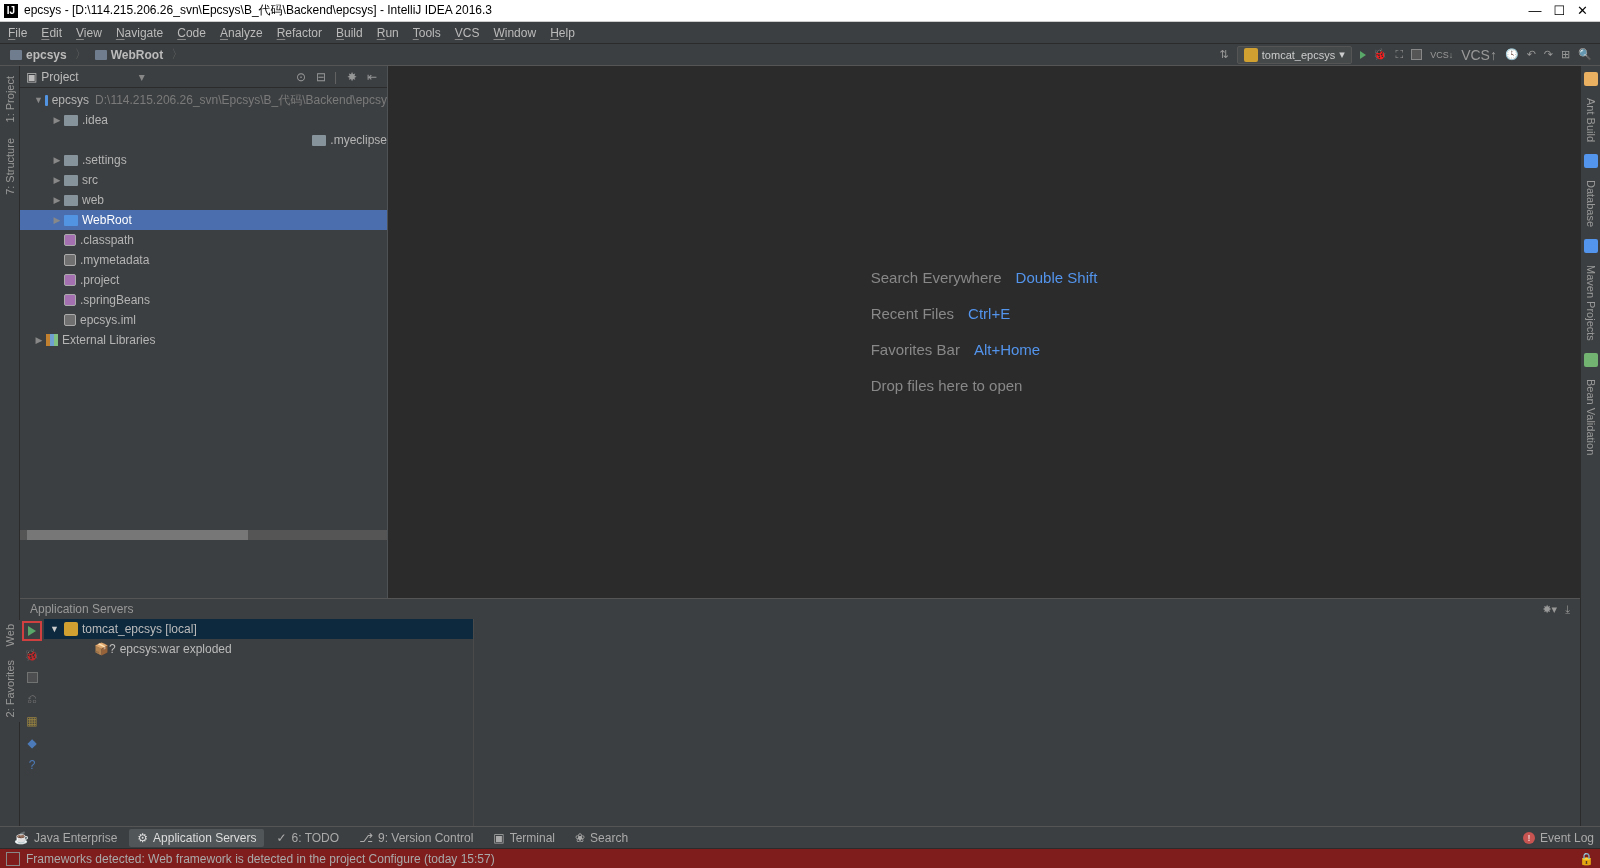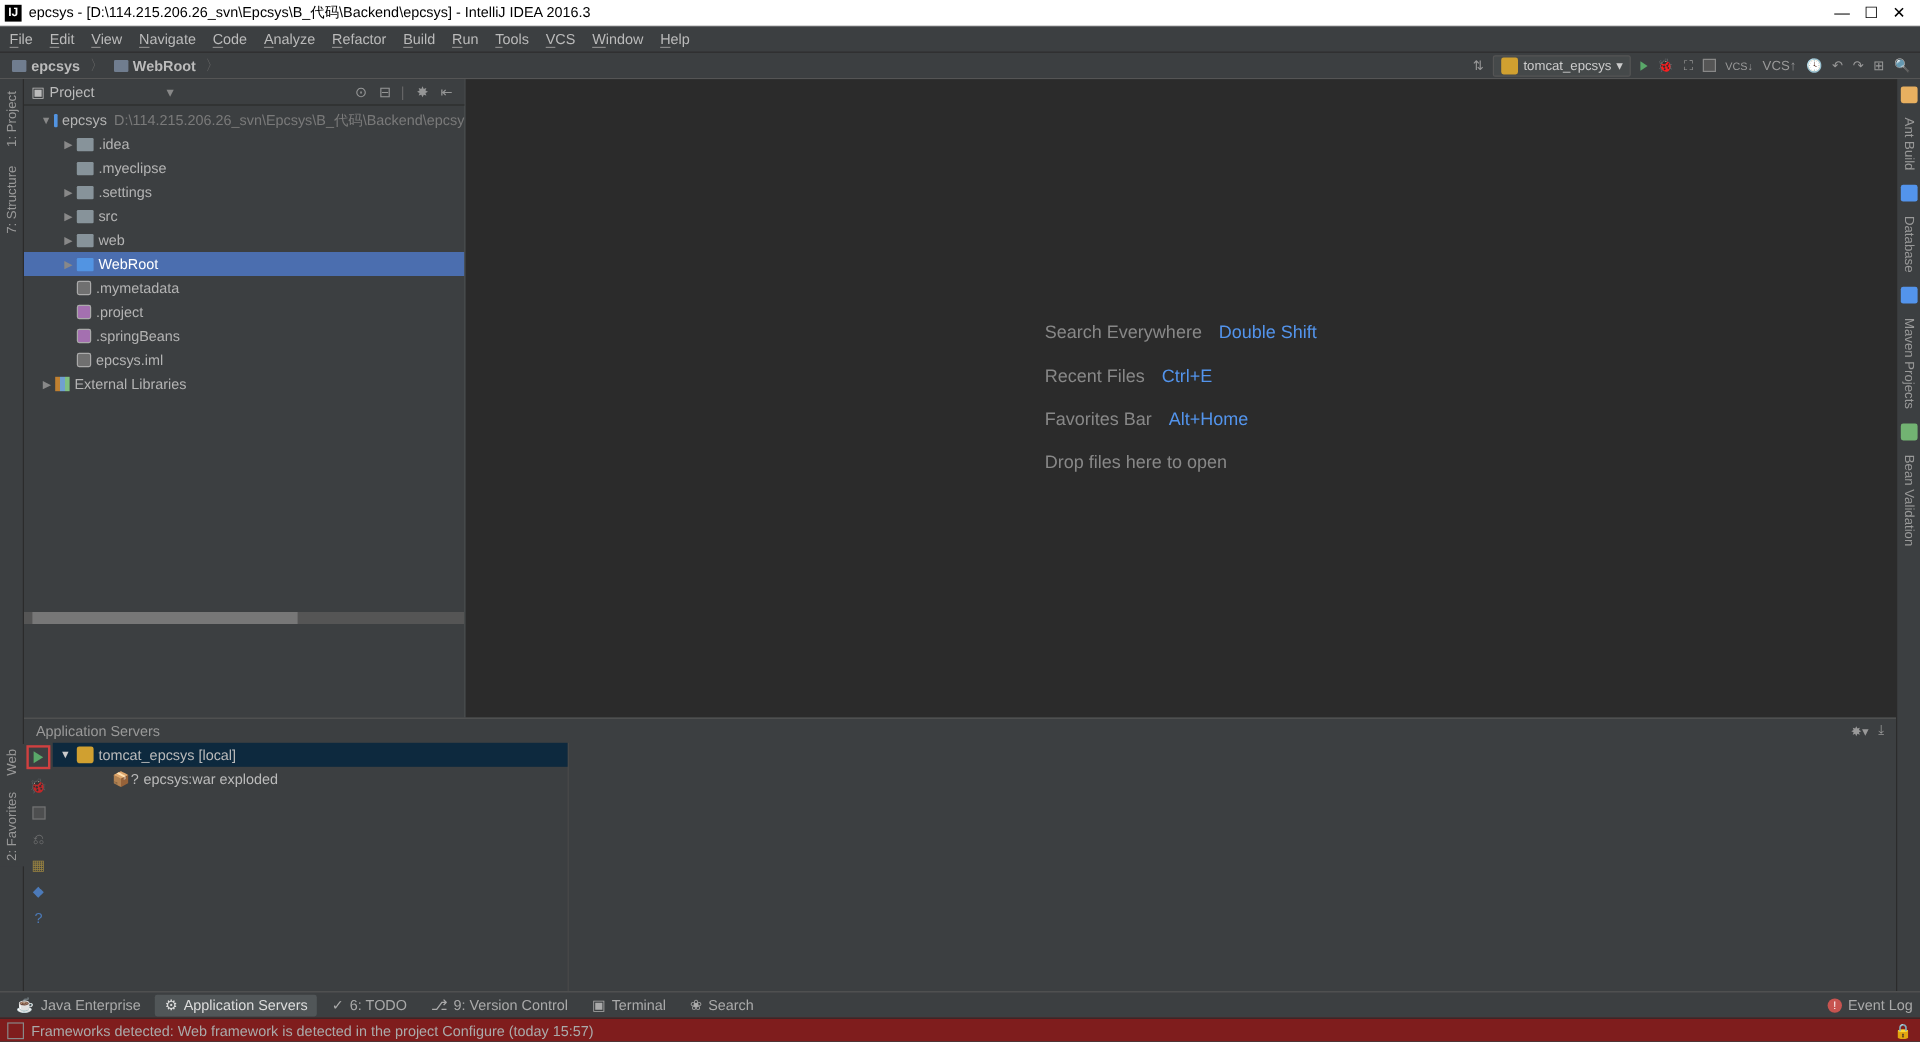--- a/index.html
+++ b/index.html
@@ -196,21 +196,21 @@
     <div class="rc-combo">
       <span class="tomcat-ic"></span>
       <span>tomcat_epcsys</span>
       <span>▾</span>
     </div>
     <span class="tri"></span>
     <span class="small-ic bug-ic">🐞</span>
     <span class="small-ic">⛶</span>
     <span class="sq-ic"></span>
     <span class="small-ic" style="font-size:9px">VCS↓</span>
-    <span class="small-ic" style="font-size:11px">VCS↑</span>
+    <span class="small-ic" style="font-size:14px">VCS↑</span>
     <span class="small-ic">🕓</span>
     <span class="small-ic">↶</span>
     <span class="small-ic">↷</span>
     <span class="small-ic">⊞</span>
     <span class="small-ic">🔍</span>
   </div>
 </div>
 
 <div class="main-row">
   <div class="left-gutter" id="left-gutter">
@@ -236,21 +236,21 @@
               <span class="arrow">▼</span>
               <span class="folder-ic blue"></span>
               <span>epcsys</span>
               <span class="dim">D:\114.215.206.26_svn\Epcsys\B_代码\Backend\epcsy</span>
             </div>
             <div class="tree-row" style="padding-left: 32px;">
               <span class="arrow">▶</span>
               <span class="folder-ic"></span>
               <span>.idea</span>
             </div>
-            <div class="tree-row" style="padding-left: 32px;">
+            <div class="tree-row" style="padding-left: 32px; justify-content: flex-end;">
               <span class="arrow"></span>
               <span class="folder-ic"></span>
               <span>.myeclipse</span>
             </div>
             <div class="tree-row" style="padding-left: 32px;">
               <span class="arrow">▶</span>
               <span class="folder-ic"></span>
               <span>.settings</span>
             </div>
             <div class="tree-row" style="padding-left: 32px;">
@@ -260,20 +260,25 @@
             </div>
             <div class="tree-row" style="padding-left: 32px;">
               <span class="arrow">▶</span>
               <span class="folder-ic"></span>
               <span>web</span>
             </div>
             <div class="tree-row selected" style="padding-left: 32px;">
               <span class="arrow">▶</span>
               <span class="folder-ic blue"></span>
               <span>WebRoot</span>
+            </div>
+            <div class="tree-row" style="padding-left: 32px;">
+              <span class="arrow"></span>
+              <span class="file-ic ecl"></span>
+              <span>.classpath</span>
             </div>
             <div class="tree-row" style="padding-left: 32px; text-align: center;">
               <span class="arrow"></span>
               <span class="file-ic"></span>
               <span>.mymetadata</span>
             </div>
             <div class="tree-row" style="padding-left: 32px;">
               <span class="arrow"></span>
               <span class="file-ic ecl"></span>
               <span>.project</span>

